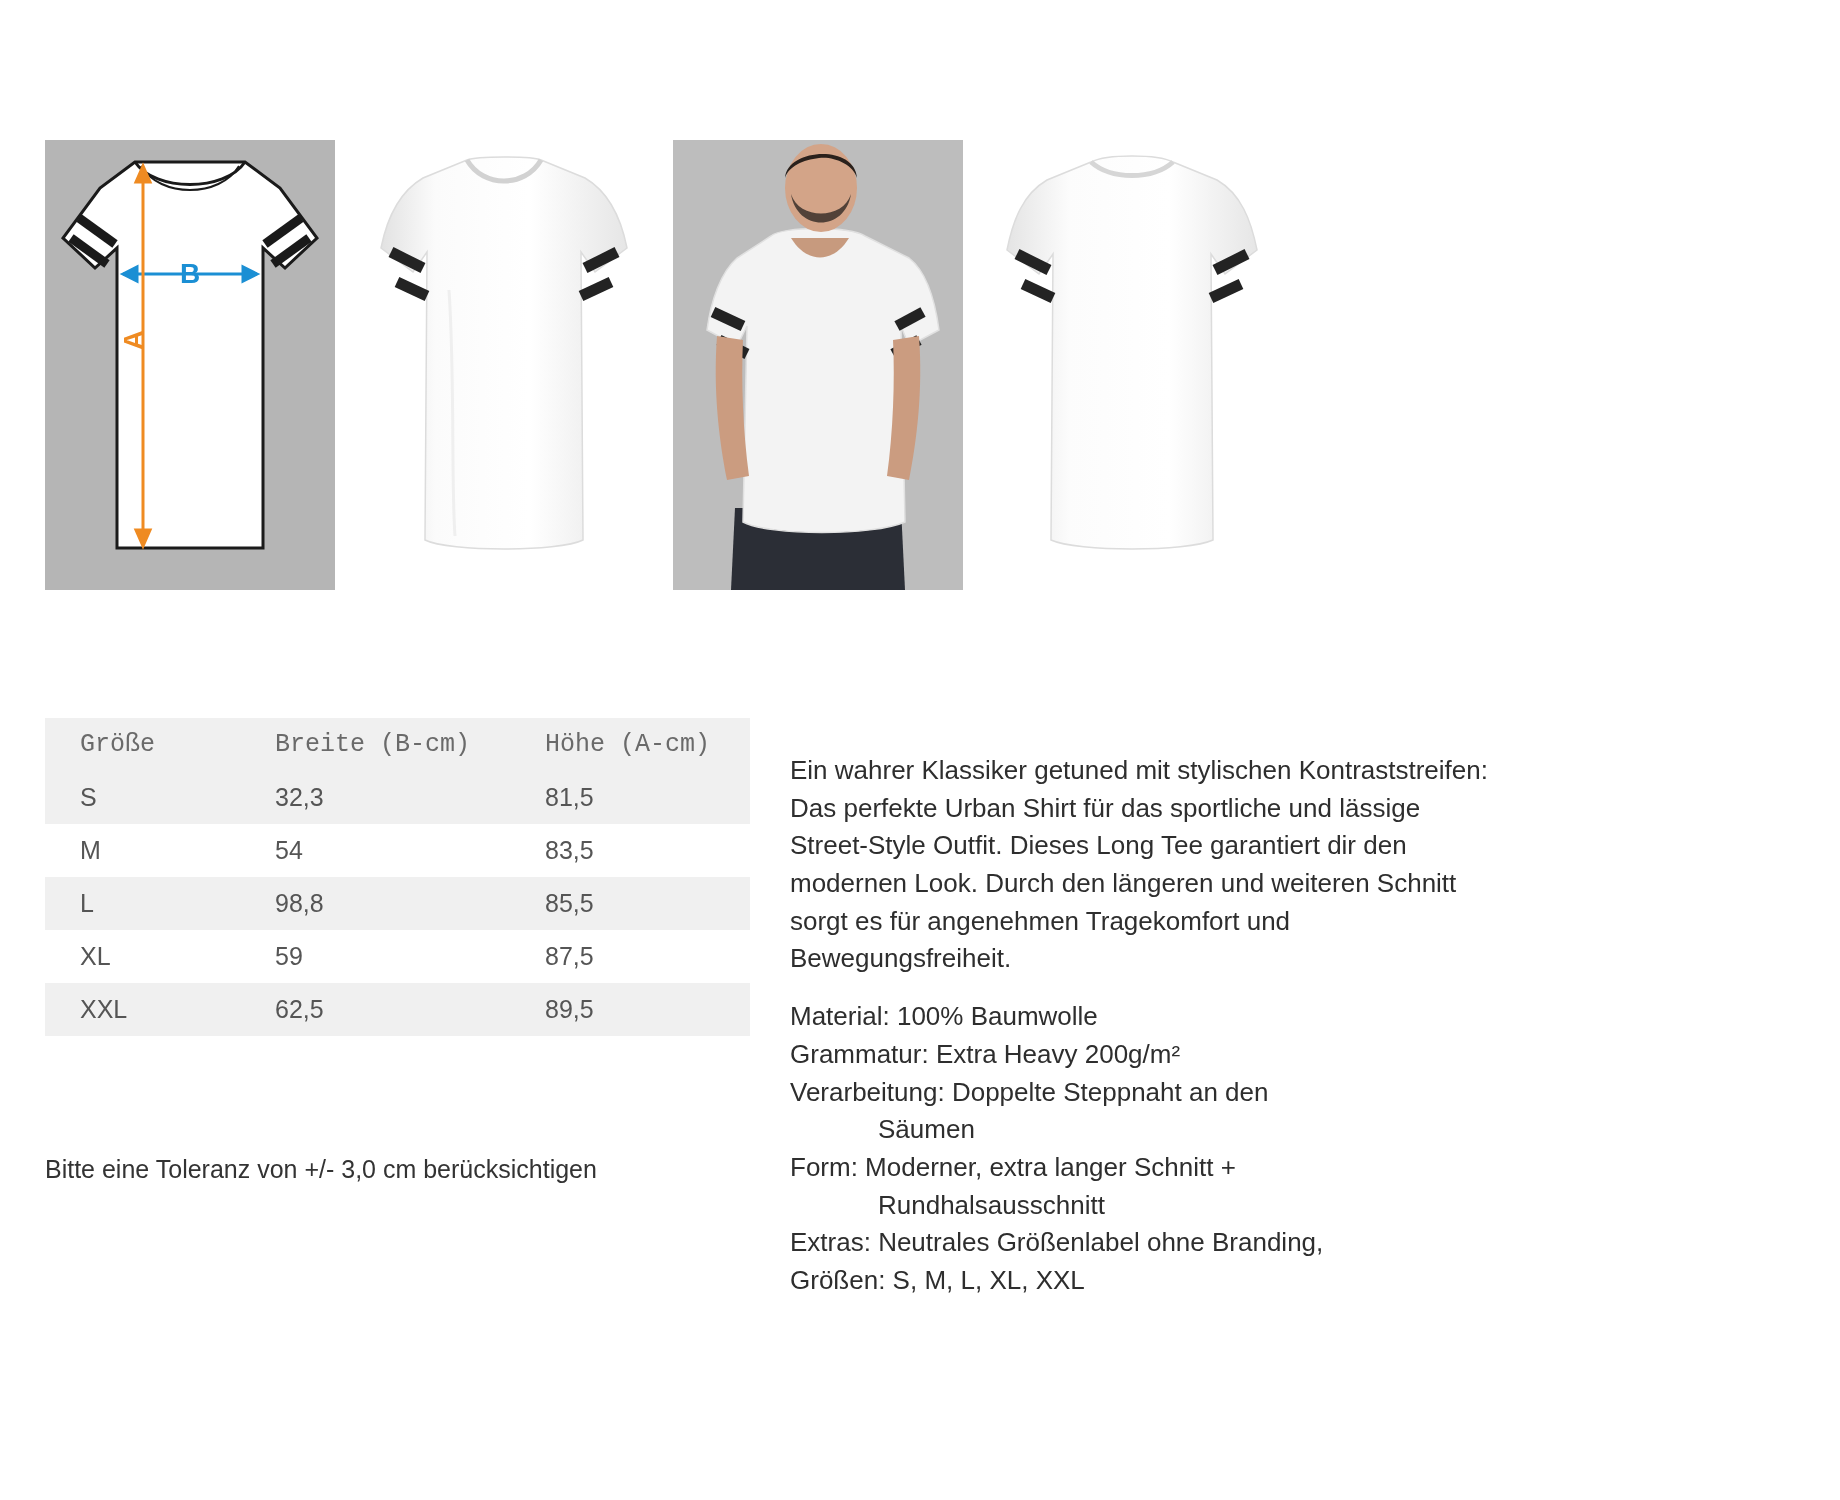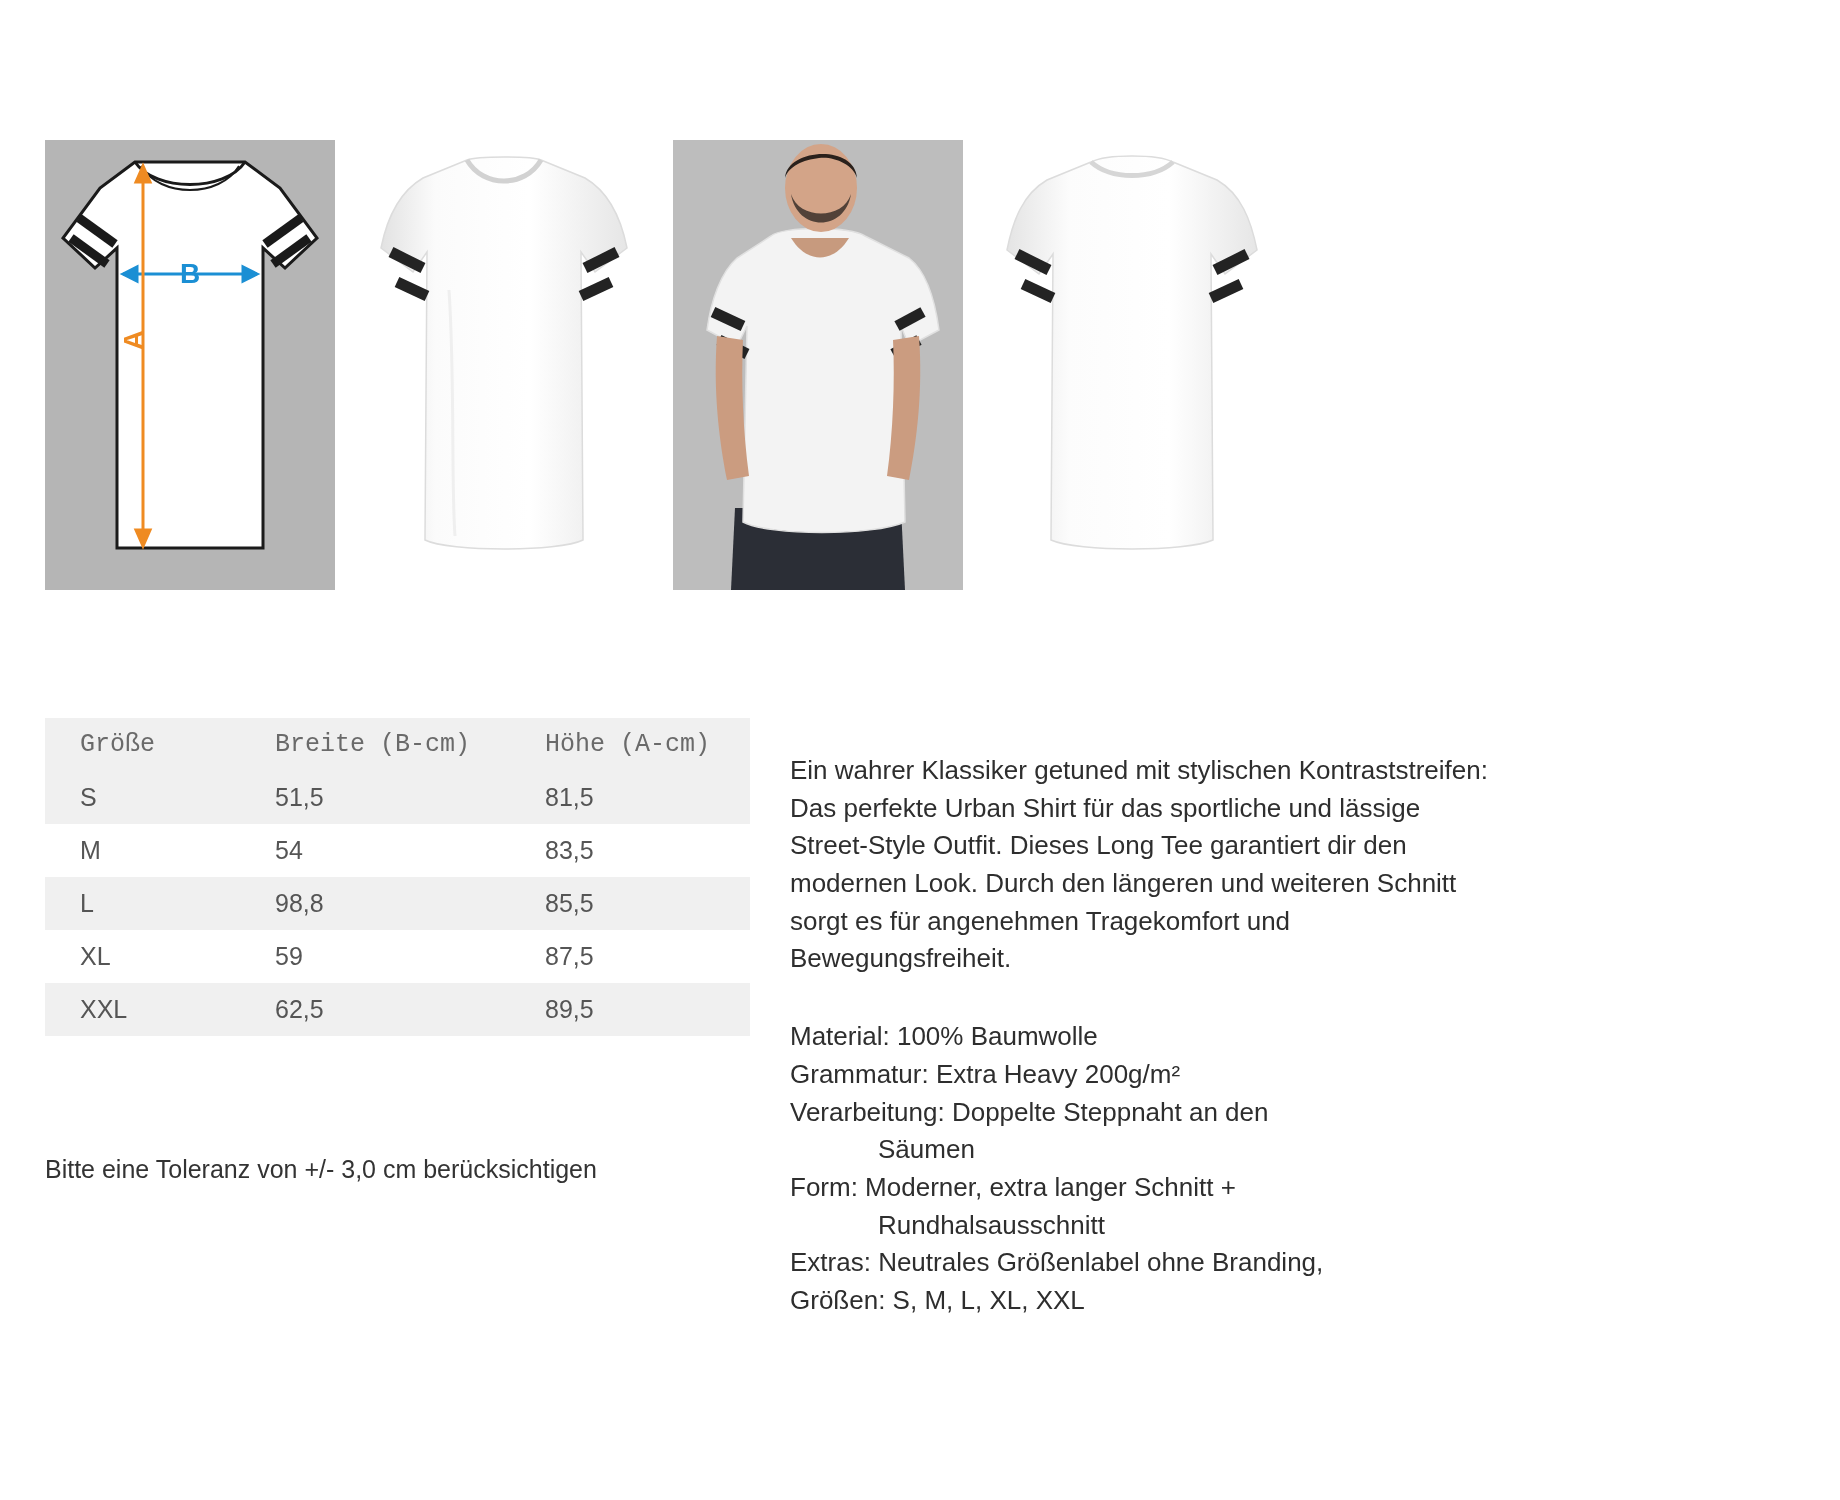--- a/index.html
+++ b/index.html
@@ -90,21 +90,21 @@
   .desc {
     position: absolute;
     left: 790px;
     top: 752px;
     width: 700px;
     font-size: 26px;
     line-height: 1.45;
     color: #2e2e2e;
   }
   .desc p { margin: 0; }
-  .spec-list { margin-top: 40px; }
+  .spec-list { margin-top: 20px; }
   .spec-line { margin: 0; }
   .spec-indent { padding-left: 88px; }
 </style>
 </head>
 <body>
 
 <div class="page">
 
   <div class="image-strip">
 
@@ -225,21 +225,21 @@
     <thead>
       <tr>
         <th>Größe</th>
         <th>Breite (B-cm)</th>
         <th>Höhe (A-cm)</th>
       </tr>
     </thead>
     <tbody>
       <tr class="odd">
         <td>S</td>
-        <td>51,5</td>
+        <td>32,3</td>
         <td>81,5</td>
       </tr>
       <tr class="even">
         <td>M</td>
         <td>54</td>
         <td>83,5</td>
       </tr>
       <tr class="odd">
         <td>L</td>
         <td>98,8</td>

